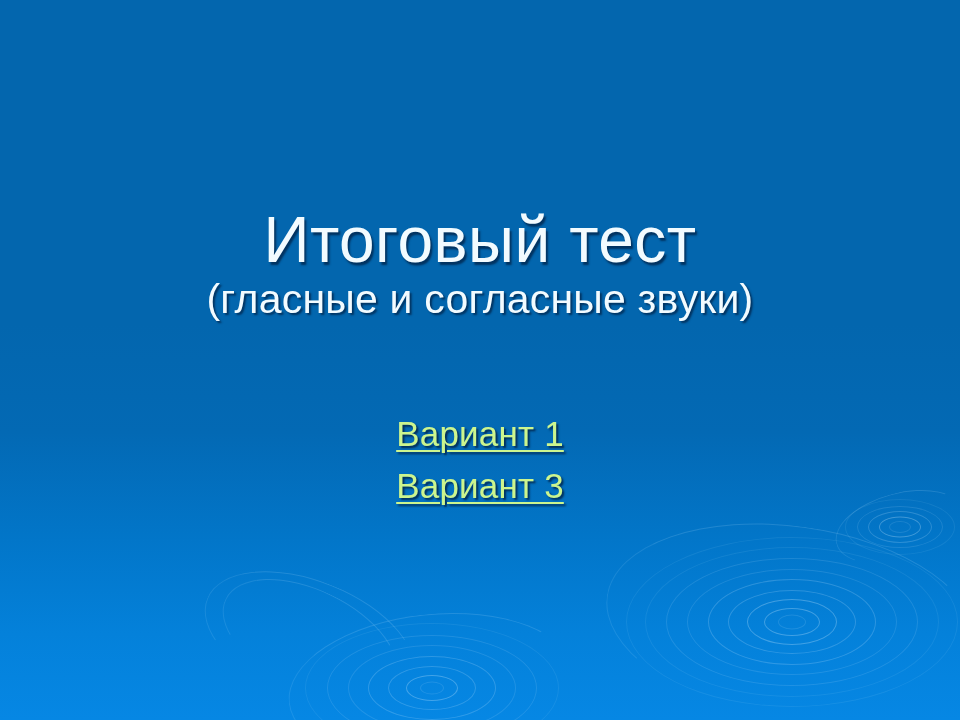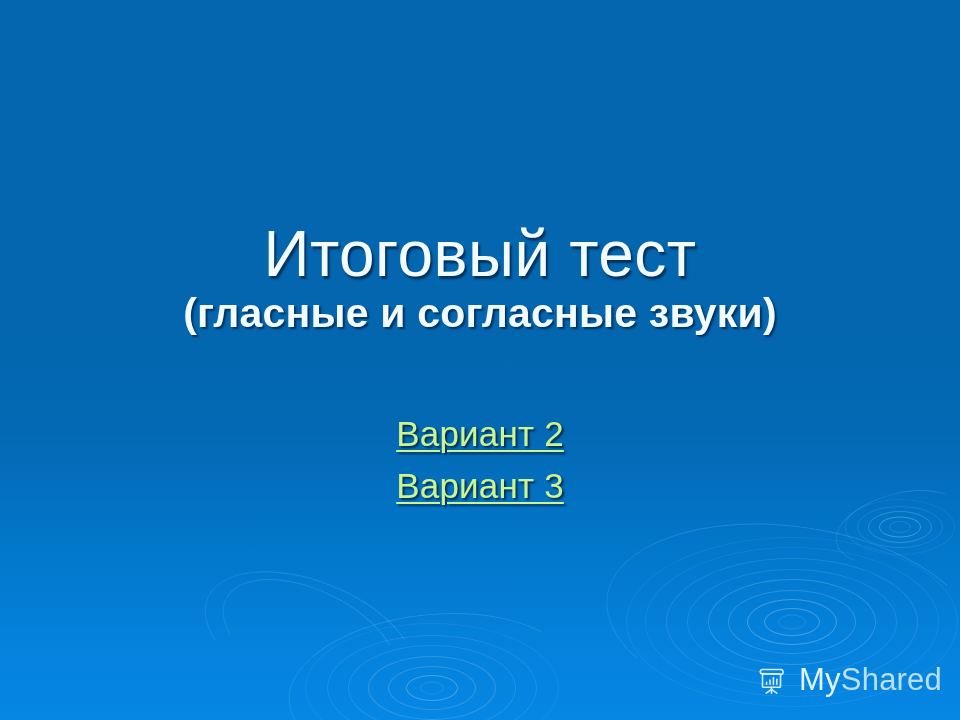--- a/index.html
+++ b/index.html
@@ -52,36 +52,36 @@
     transform: translate(-50%, -50%);
     border-radius: 50%;
     border: 1px solid transparent;
     border-top-color: rgba(190, 228, 255, 0.16);
     border-left-color: rgba(190, 228, 255, 0.12);
   }
   .title-block {
     position: absolute;
     left: 0;
     right: 0;
-    top: 222px;
+    top: 208px;
     text-align: center;
   }
   .title {
     font-size: 64px;
     line-height: 1.02;
     font-weight: normal;
     letter-spacing: 0.5px;
     color: #f2fbff;
     text-shadow: 2px 3px 2px rgba(0, 20, 48, 0.62);
     margin: 0;
   }
   .subtitle {
     font-size: 41px;
     line-height: 1.12;
-    font-weight: bold;
+    font-weight: normal;
     color: #f2fbff;
     text-shadow: 2px 2px 2px rgba(0, 20, 48, 0.62);
     margin: 4px 0 18px 0;
     letter-spacing: 0.2px;
   }
 
   .links {
     position: absolute;
     left: 0;
     right: 0;
@@ -168,39 +168,21 @@
 
   </div>
 
   <div class="title-block">
     <h1 class="title">Итоговый тест</h1>
     <h2 class="subtitle">(гласные и согласные звуки)</h2>
   </div>
 
   <div class="links">
     <div class="link-row">
-      <a class="slide-link" href="#">Вариант 2</a>
+      <a class="slide-link" href="#">Вариант 1</a>
     </div>
     <div class="link-row">
       <a class="slide-link" href="#">Вариант 3</a>
     </div>
   </div>
 
-  <div class="watermark">
-    <span>
-      <svg class="wm-icon" viewBox="0 0 34 34" fill="none" stroke="#dceeff" stroke-width="1.6" stroke-linecap="round" stroke-linejoin="round">
-        <path d="M6.5 6.5h18a2.6 2.6 0 0 1 0 5.2"></path>
-        <path d="M6.5 6.5a2.2 2.2 0 0 0 0 4.4h16.4"></path>
-        <rect x="6.5" y="10.9" width="18" height="13.4" rx="0.8"></rect>
-        <line x1="10.6" y1="21.2" x2="10.6" y2="19.4"></line>
-        <line x1="14" y1="21.2" x2="14" y2="17"></line>
-        <line x1="17.4" y1="21.2" x2="17.4" y2="14.6"></line>
-        <line x1="20.8" y1="21.2" x2="20.8" y2="16.2"></line>
-        <line x1="15.5" y1="24.3" x2="15.5" y2="26.3"></line>
-        <line x1="15.5" y1="26.3" x2="10.2" y2="30.2"></line>
-        <line x1="15.5" y1="26.3" x2="20.8" y2="30.2"></line>
-        <line x1="15.5" y1="26.3" x2="15.5" y2="30.2"></line>
-      </svg>
-    </span>
-    <span class="wm-text"><span class="wm-my">My</span><span class="wm-shared">Shared</span></span>
-  </div>
 
 </div>
 
 </body></html>

